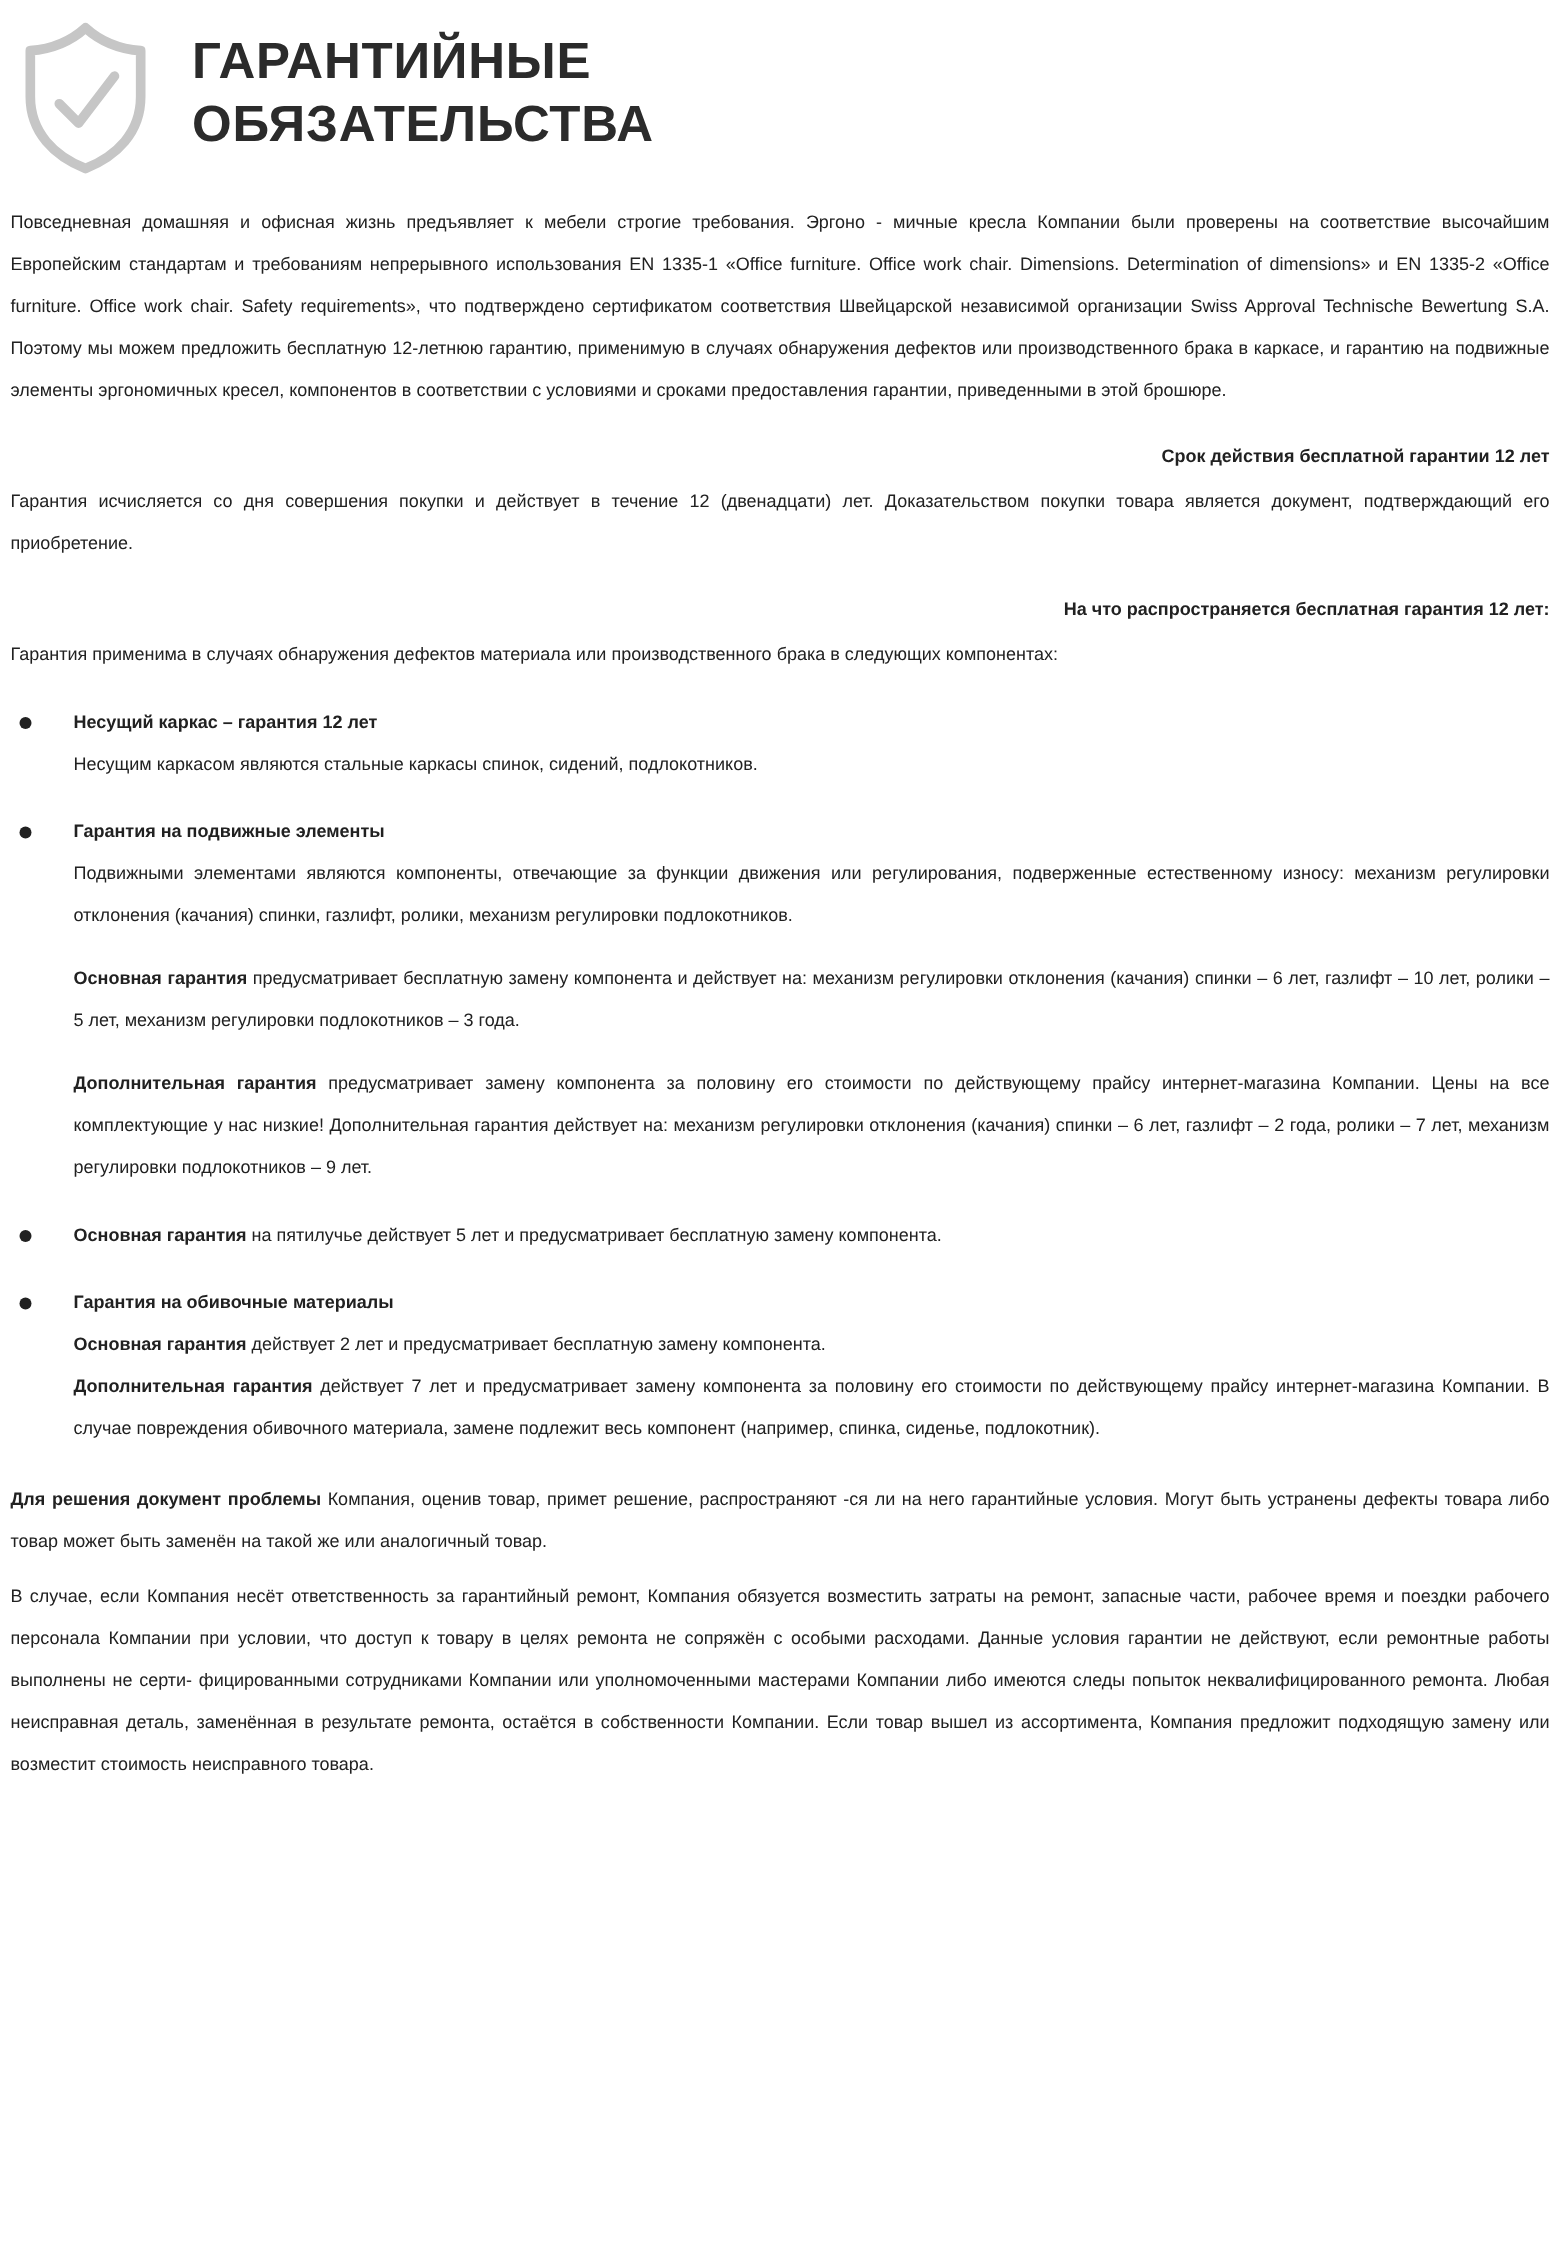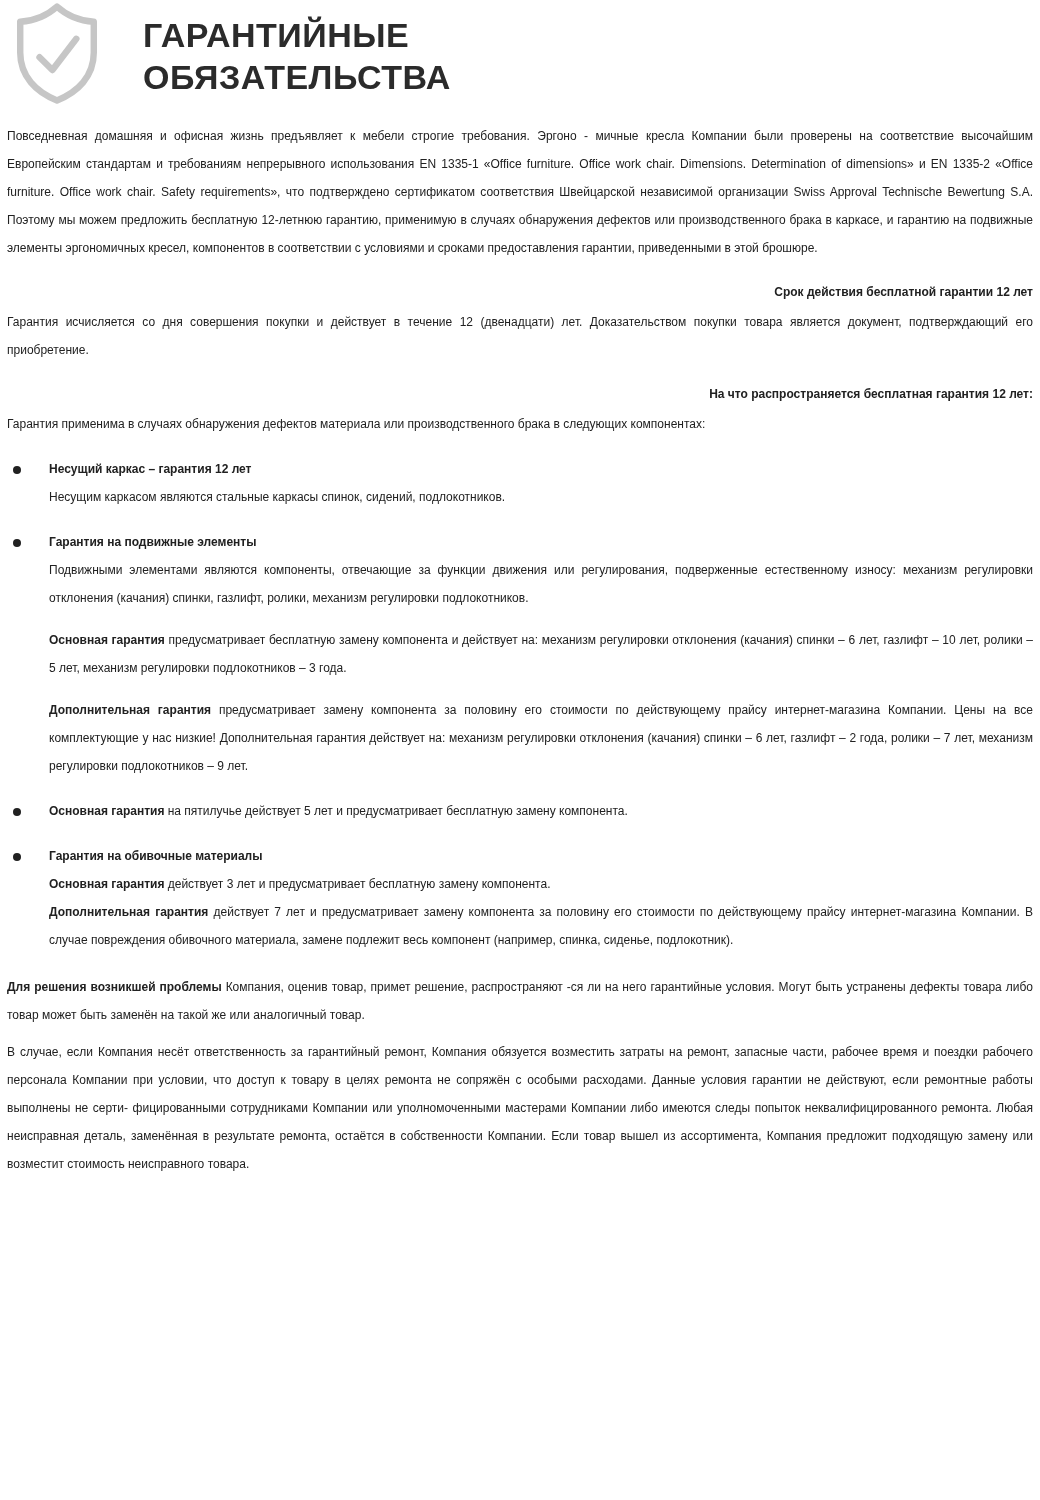--- a/index.html
+++ b/index.html
@@ -17,23 +17,23 @@
   .page {
     width: 1040px;
     min-height: 1500px;
     box-sizing: border-box;
     padding: 0 7px 10px 7px;
     background: #ffffff;
   }
   
   .doc-header {
     display: flex;
-    align-items: flex-end;
-    gap: 40px;
-    padding-top: 0;
+    align-items: center;
+    gap: 25px;
+    padding-top: 12px;
     margin: 0 0 24px 0;
   }
   .shield {
     flex: none;
     display: block;
     margin-left: 4px;
     margin-top: 2px;
     width: 92px;
     height: 96px;
   }
@@ -132,21 +132,21 @@
       <div class="bullet">
         <span class="dot"></span>
         <div class="bullet-body">
           <p class="para"><strong>Основная гарантия </strong><span>на пятилучье действует 5 лет и предусматривает бесплатную замену компонента.</span></p>
         </div>
       </div>
       <div class="bullet">
         <span class="dot"></span>
         <div class="bullet-body">
           <p class="para bullet-title">Гарантия на обивочные материалы</p>
-          <p class="para"><strong>Основная гарантия </strong><span>действует 3 лет и предусматривает бесплатную замену компонента.</span></p>
+          <p class="para"><strong>Основная гарантия </strong><span>действует 2 лет и предусматривает бесплатную замену компонента.</span></p>
           <p class="para"><strong>Дополнительная гарантия </strong><span>действует 7 лет и предусматривает замену компонента за половину его стоимости по действующему прайсу интернет-магазина Компании. В случае повреждения обивочного материала, замене подлежит весь компонент (например, спинка, сиденье, подлокотник).</span></p>
         </div>
       </div>
-      <p class="para p-block"><strong>Для решения возникшей проблемы </strong><span>Компания, оценив товар, примет решение, распространяют -ся ли на него гарантийные условия. Могут быть устранены дефекты товара либо товар может быть заменён на такой же или аналогичный товар.</span></p>
+      <p class="para p-block"><strong>Для решения документ проблемы </strong><span>Компания, оценив товар, примет решение, распространяют -ся ли на него гарантийные условия. Могут быть устранены дефекты товара либо товар может быть заменён на такой же или аналогичный товар.</span></p>
       <p class="para p-block"><span>В случае, если Компания несёт ответственность за гарантийный ремонт, Компания обязуется возместить затраты на ремонт, запасные части, рабочее время и поездки рабочего персонала Компании при условии, что доступ к товару в целях ремонта не сопряжён с особыми расходами. Данные условия гарантии не действуют, если ремонтные работы выполнены не серти- фицированными сотрудниками Компании или уполномоченными мастерами Компании либо имеются следы попыток неквалифицированного ремонта. Любая неисправная деталь, заменённая в результате ремонта, остаётся в собственности Компании. Если товар вышел из ассортимента, Компания предложит подходящую замену или возместит стоимость неисправного товара.</span></p>
     </main>
 
 </div>
 
 </body></html>

